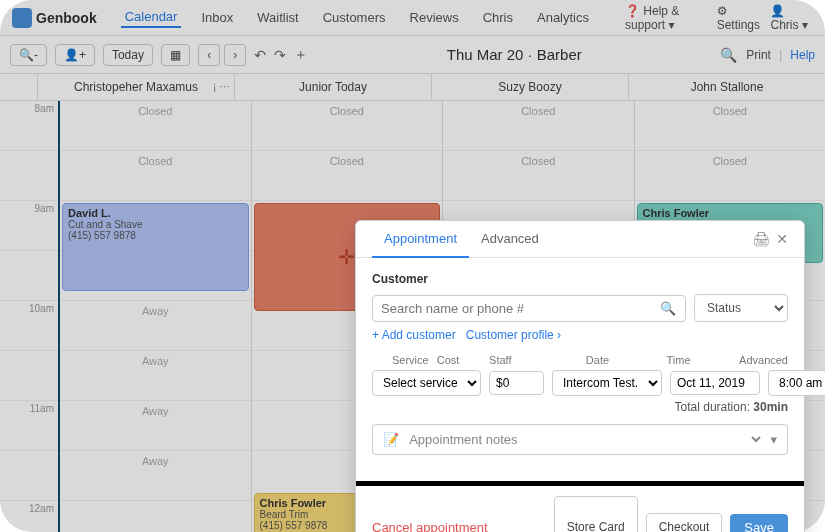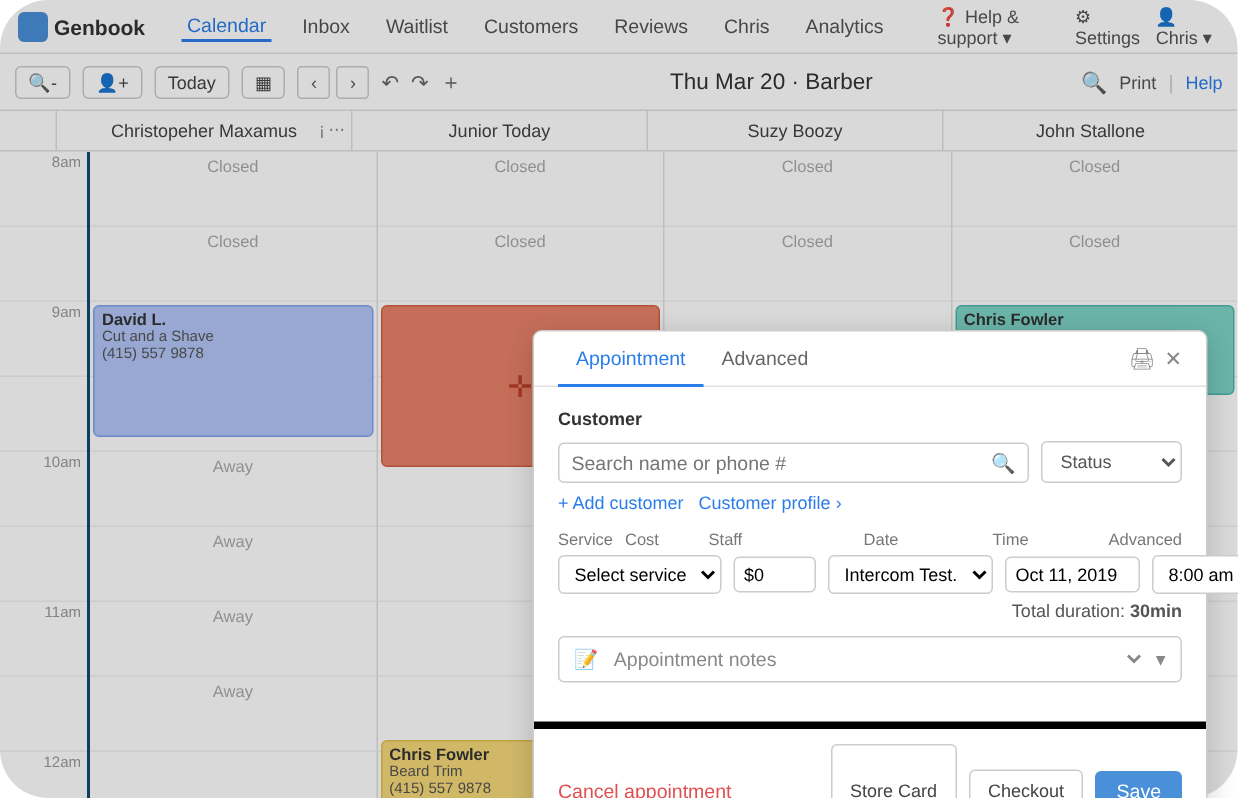--- a/index.html
+++ b/index.html
@@ -95,21 +95,21 @@
     .status-select {
       border: 1px solid #ccc; border-radius: 4px; padding: 5px 8px;
       font-size: 12px; color: #555; background: #fff; cursor: pointer;
       min-width: 80px;
     }
     .customer-links { display: flex; gap: 10px; font-size: 12px; color: #2b7de9; margin-bottom: 12px; }
     .customer-links span { cursor: pointer; }
 
     .service-row { display: flex; gap: 8px; align-items: center; margin-bottom: 4px; }
     .service-row-header { display: flex; gap: 8px; margin-bottom: 4px; }
-    .col-service { flex: 2; font-size: 11px; color: #777; }
+    .col-service { flex: 2; font-size: 11px; color: #777; margin-left: 20px; }
     .col-cost { width: 55px; font-size: 11px; color: #777; }
     .col-staff { width: 110px; font-size: 11px; color: #777; }
     .col-date { width: 90px; font-size: 11px; color: #777; }
     .col-time { width: 80px; font-size: 11px; color: #777; }
     .col-duration { width: 55px; font-size: 11px; color: #777; }
 
     .service-select {
       flex: 2; border: 1px solid #ccc; border-radius: 4px;
       padding: 4px 6px; font-size: 12px; background: #fff; cursor: pointer;
     }

